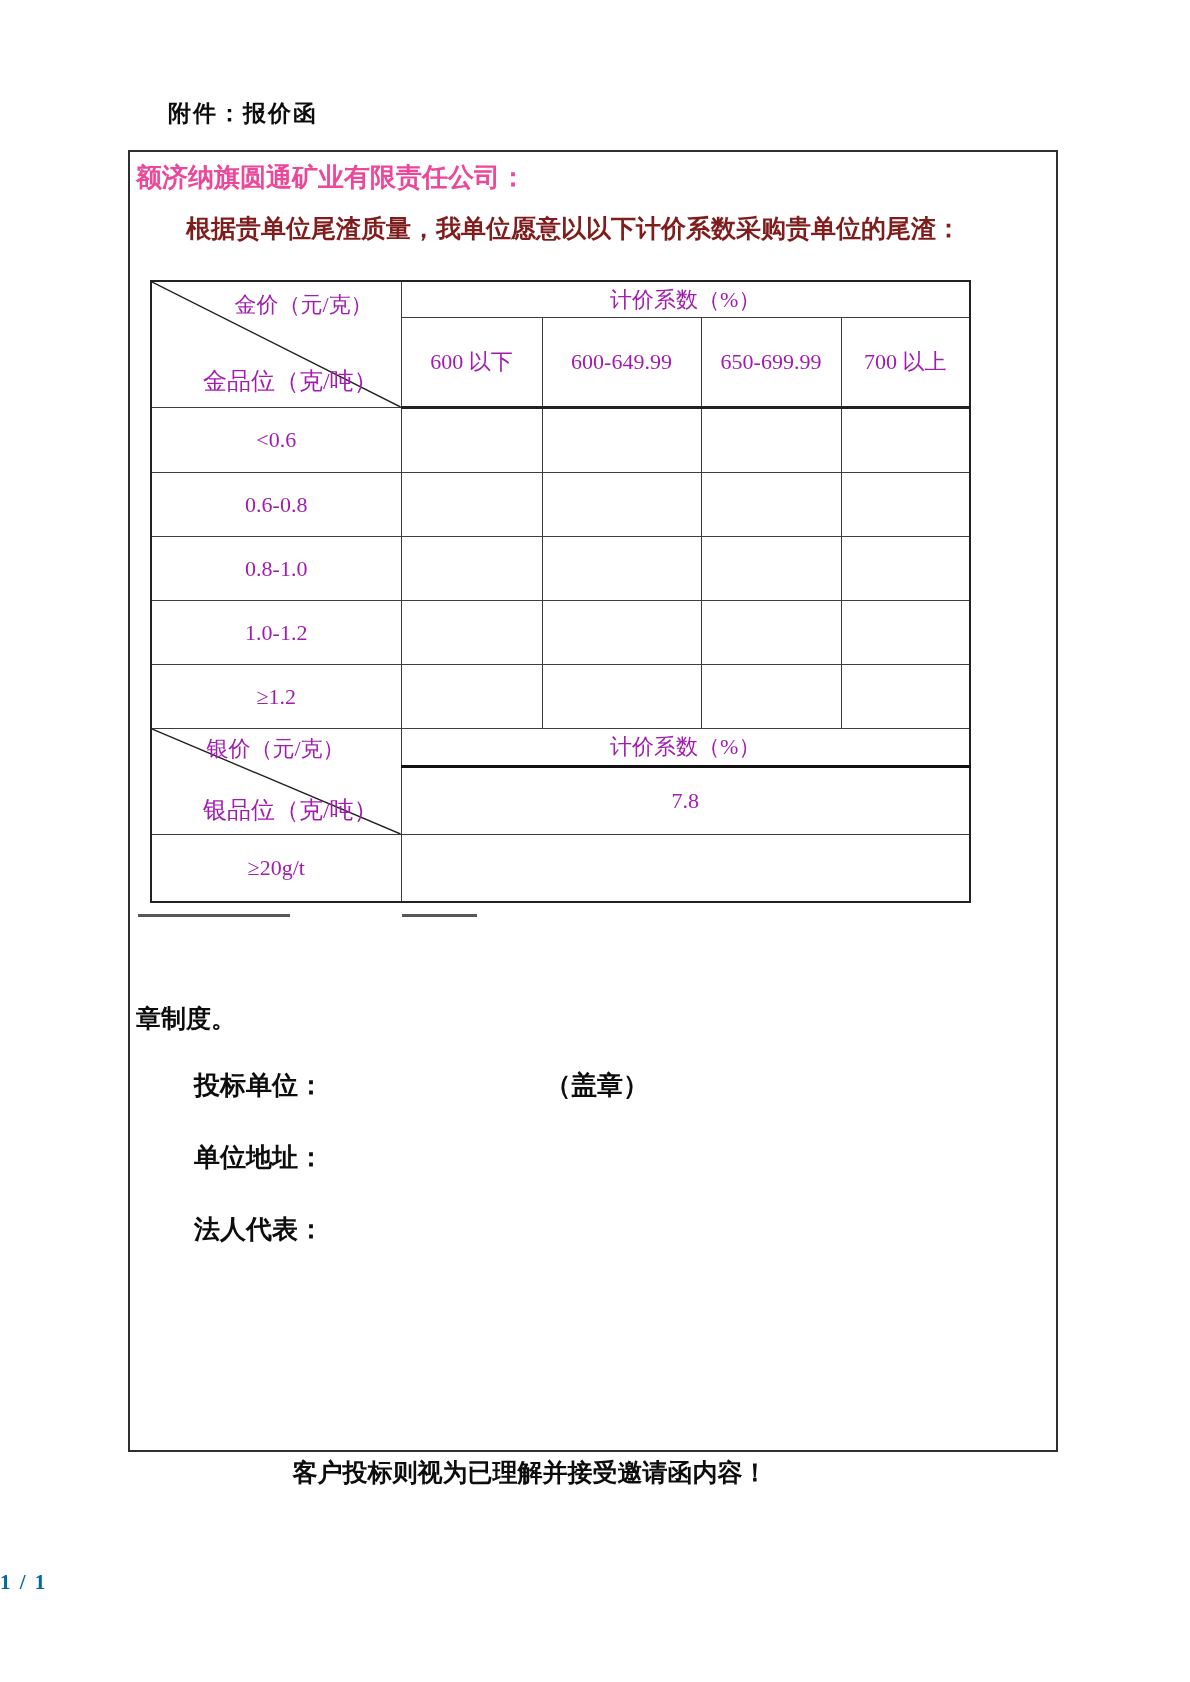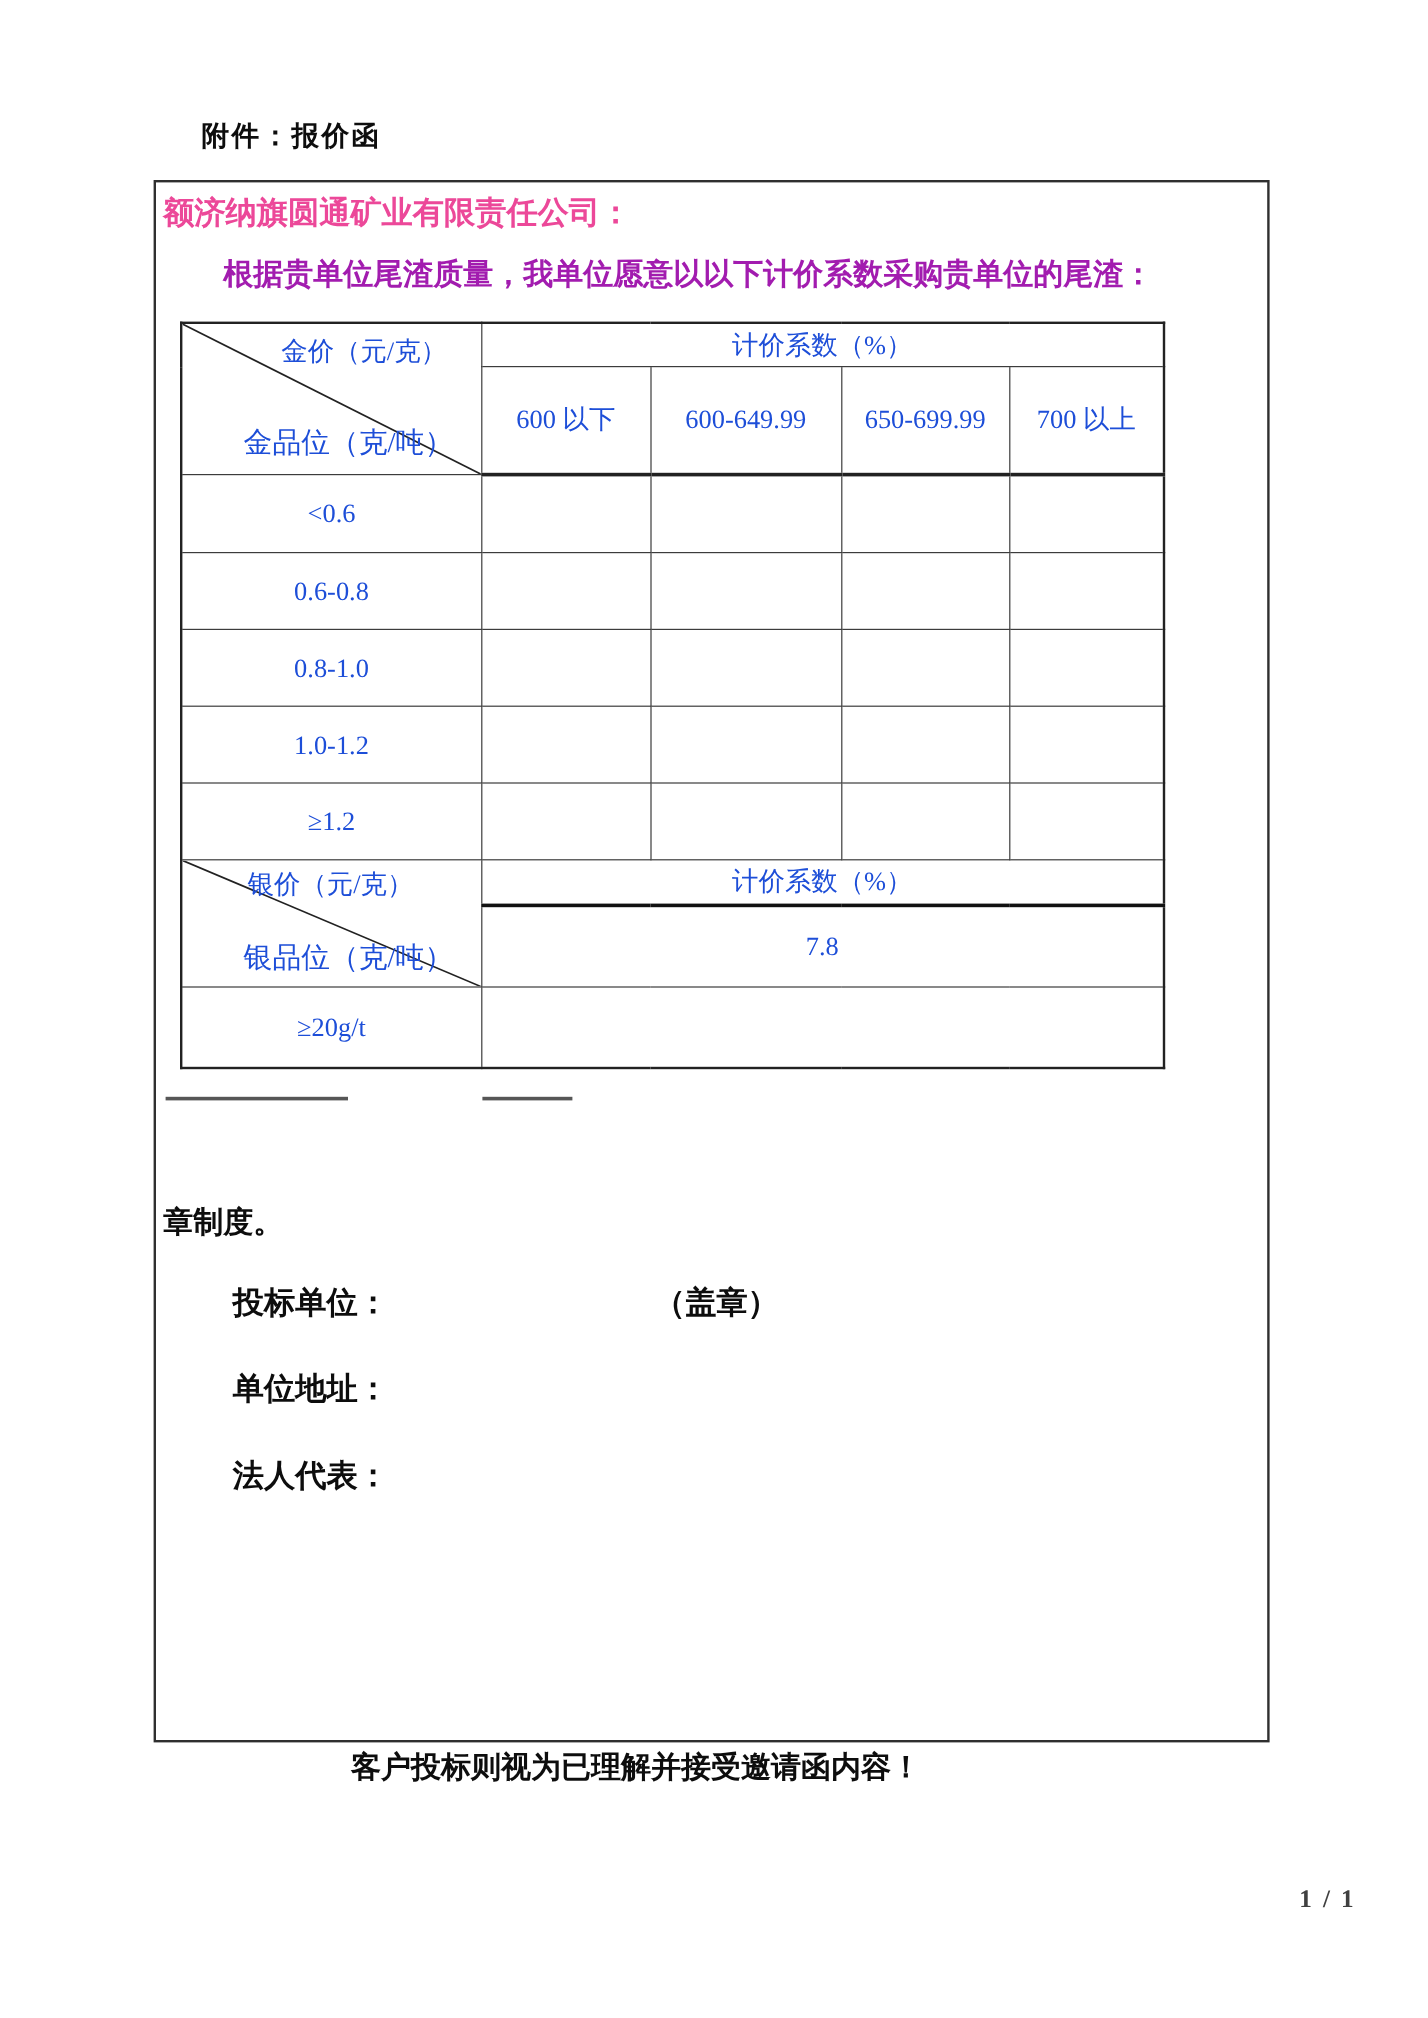--- a/index.html
+++ b/index.html
@@ -10,27 +10,27 @@
   }
   .title{
     position:absolute;left:168px;top:98px;font-size:23px;font-weight:bold;
     letter-spacing:2px;color:#0d0d0d;
   }
   .outer-box{
     position:absolute;left:128px;top:150px;width:930px;height:1302px;
     border:2px solid #2f2f2f;box-sizing:border-box;
   }
   .salutation{position:absolute;left:6px;top:8px;font-size:26px;font-weight:bold;color:#ec4899;}
-  .intro{position:absolute;left:56px;top:60px;font-size:25px;font-weight:bold;color:#a21caf;white-space:nowrap;}
+  .intro{position:absolute;left:56px;top:60px;font-size:25px;font-weight:bold;color:#7f1d1d;white-space:nowrap;}
 
   
   table.pricing{
-    position:absolute;left:20px;top:116px;width:819px;
+    position:absolute;left:20px;top:128px;width:819px;
     border-collapse:collapse;table-layout:fixed;
-    font-size:22px;color:#1d4ed8;
+    font-size:22px;color:#a21caf;
   }
   table.pricing td{
     border:1px solid #3c3c3c;text-align:center;vertical-align:middle;
     padding:0;overflow:hidden;
   }
   table.pricing{border:2px solid #222;}
   table.pricing td{font-weight:normal;}
   tr.h1 td{height:35px;}
   tr.h2 td{height:88px;}
   tr.h2 td{border-bottom:3px solid #222;}
@@ -58,22 +58,22 @@
   .f1{top:916px;}
   .f2{top:988px;}
   .f3{top:1060px;}
   .f4{top:1132px;}
 
   .footer-note{
     position:absolute;left:0;top:1456px;width:1060px;text-align:center;
     font-size:25px;font-weight:bold;color:#0d0d0d;
   }
   .page-number{
-    position:absolute;left:0;top:1570px;width:1130px;text-align:right;
-    font-size:21px;font-weight:bold;color:#404040;letter-spacing:2px;
+    position:absolute;left:0;top:1570px;width:1130px;text-align:left;
+    font-size:21px;font-weight:bold;color:#0369a1;letter-spacing:2px;
   }
 </style>
 </head>
 <body>
 
 <div class="page">
 
   <div class="title">附件：报价函</div>
 
   <div class="outer-box">

